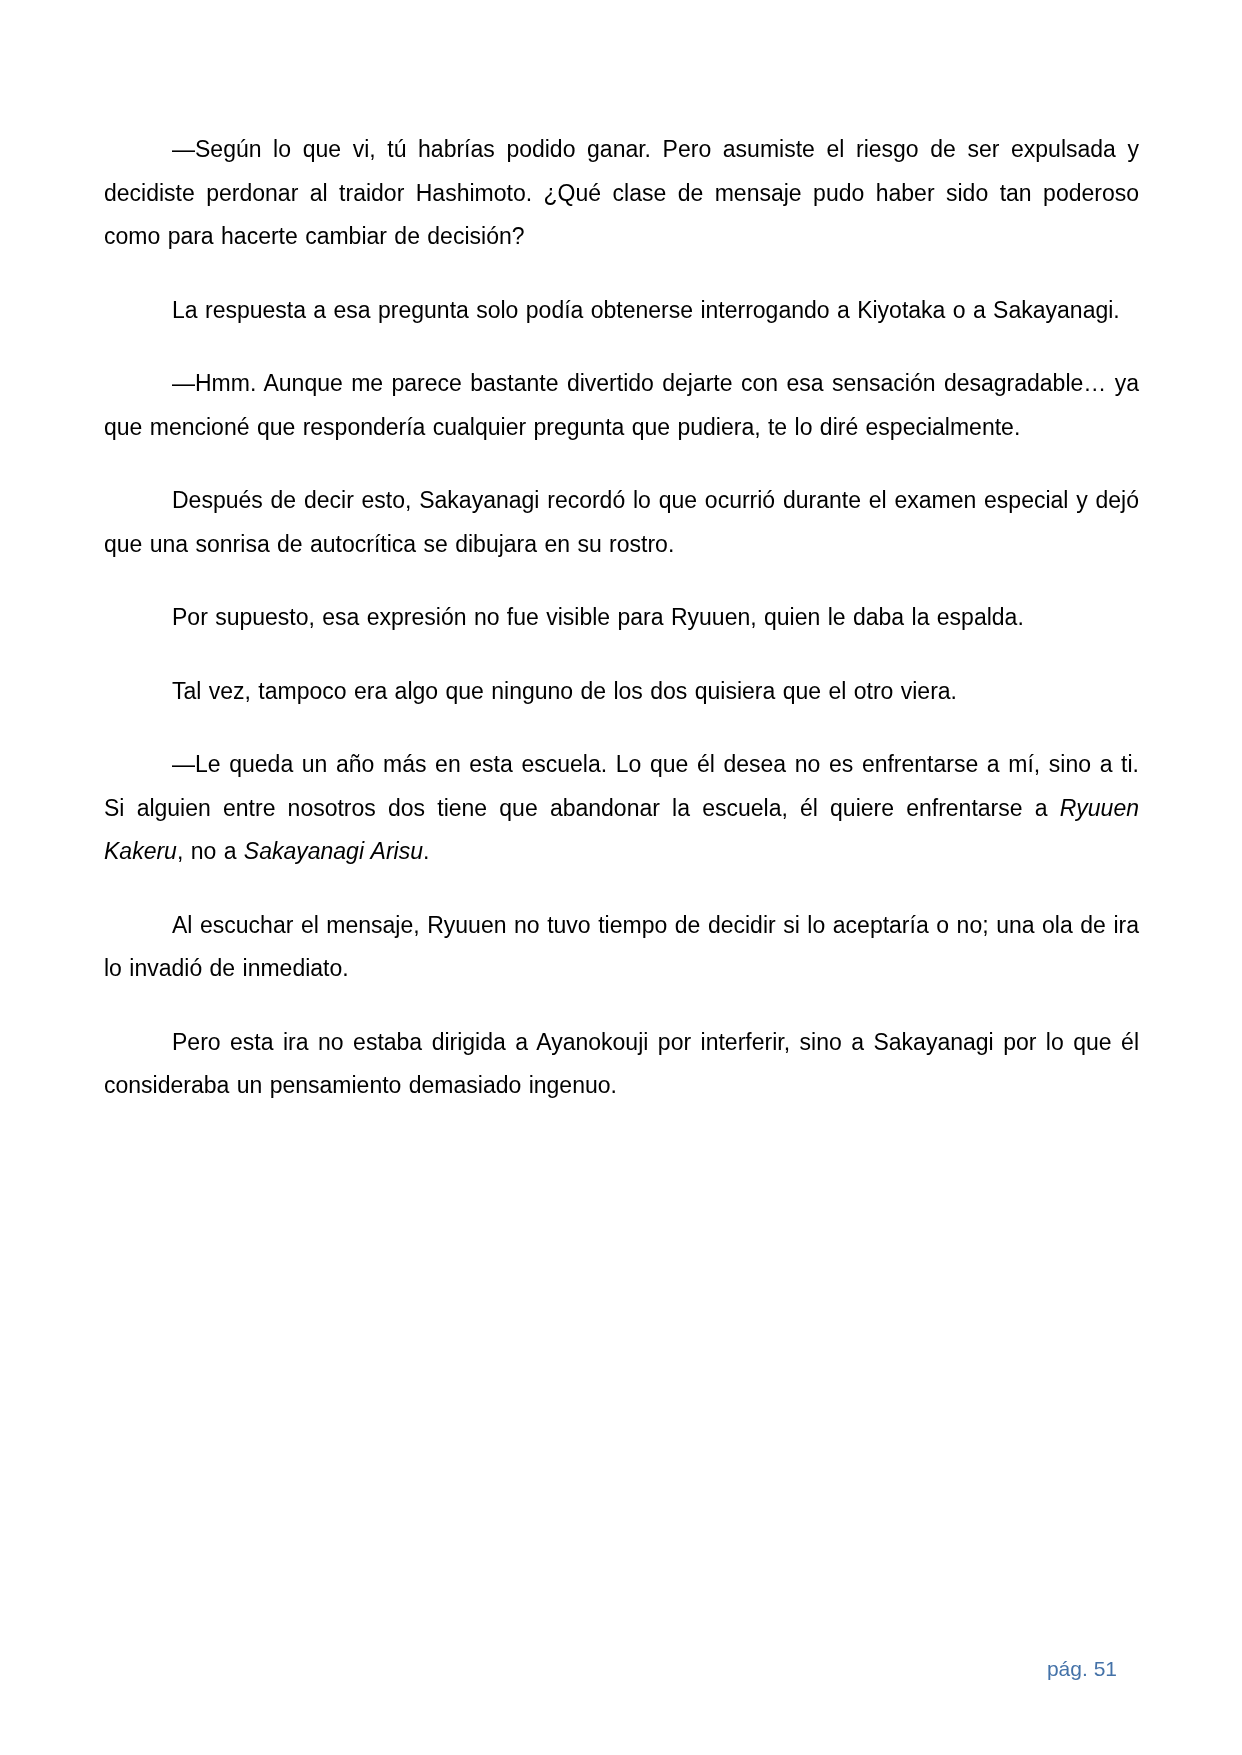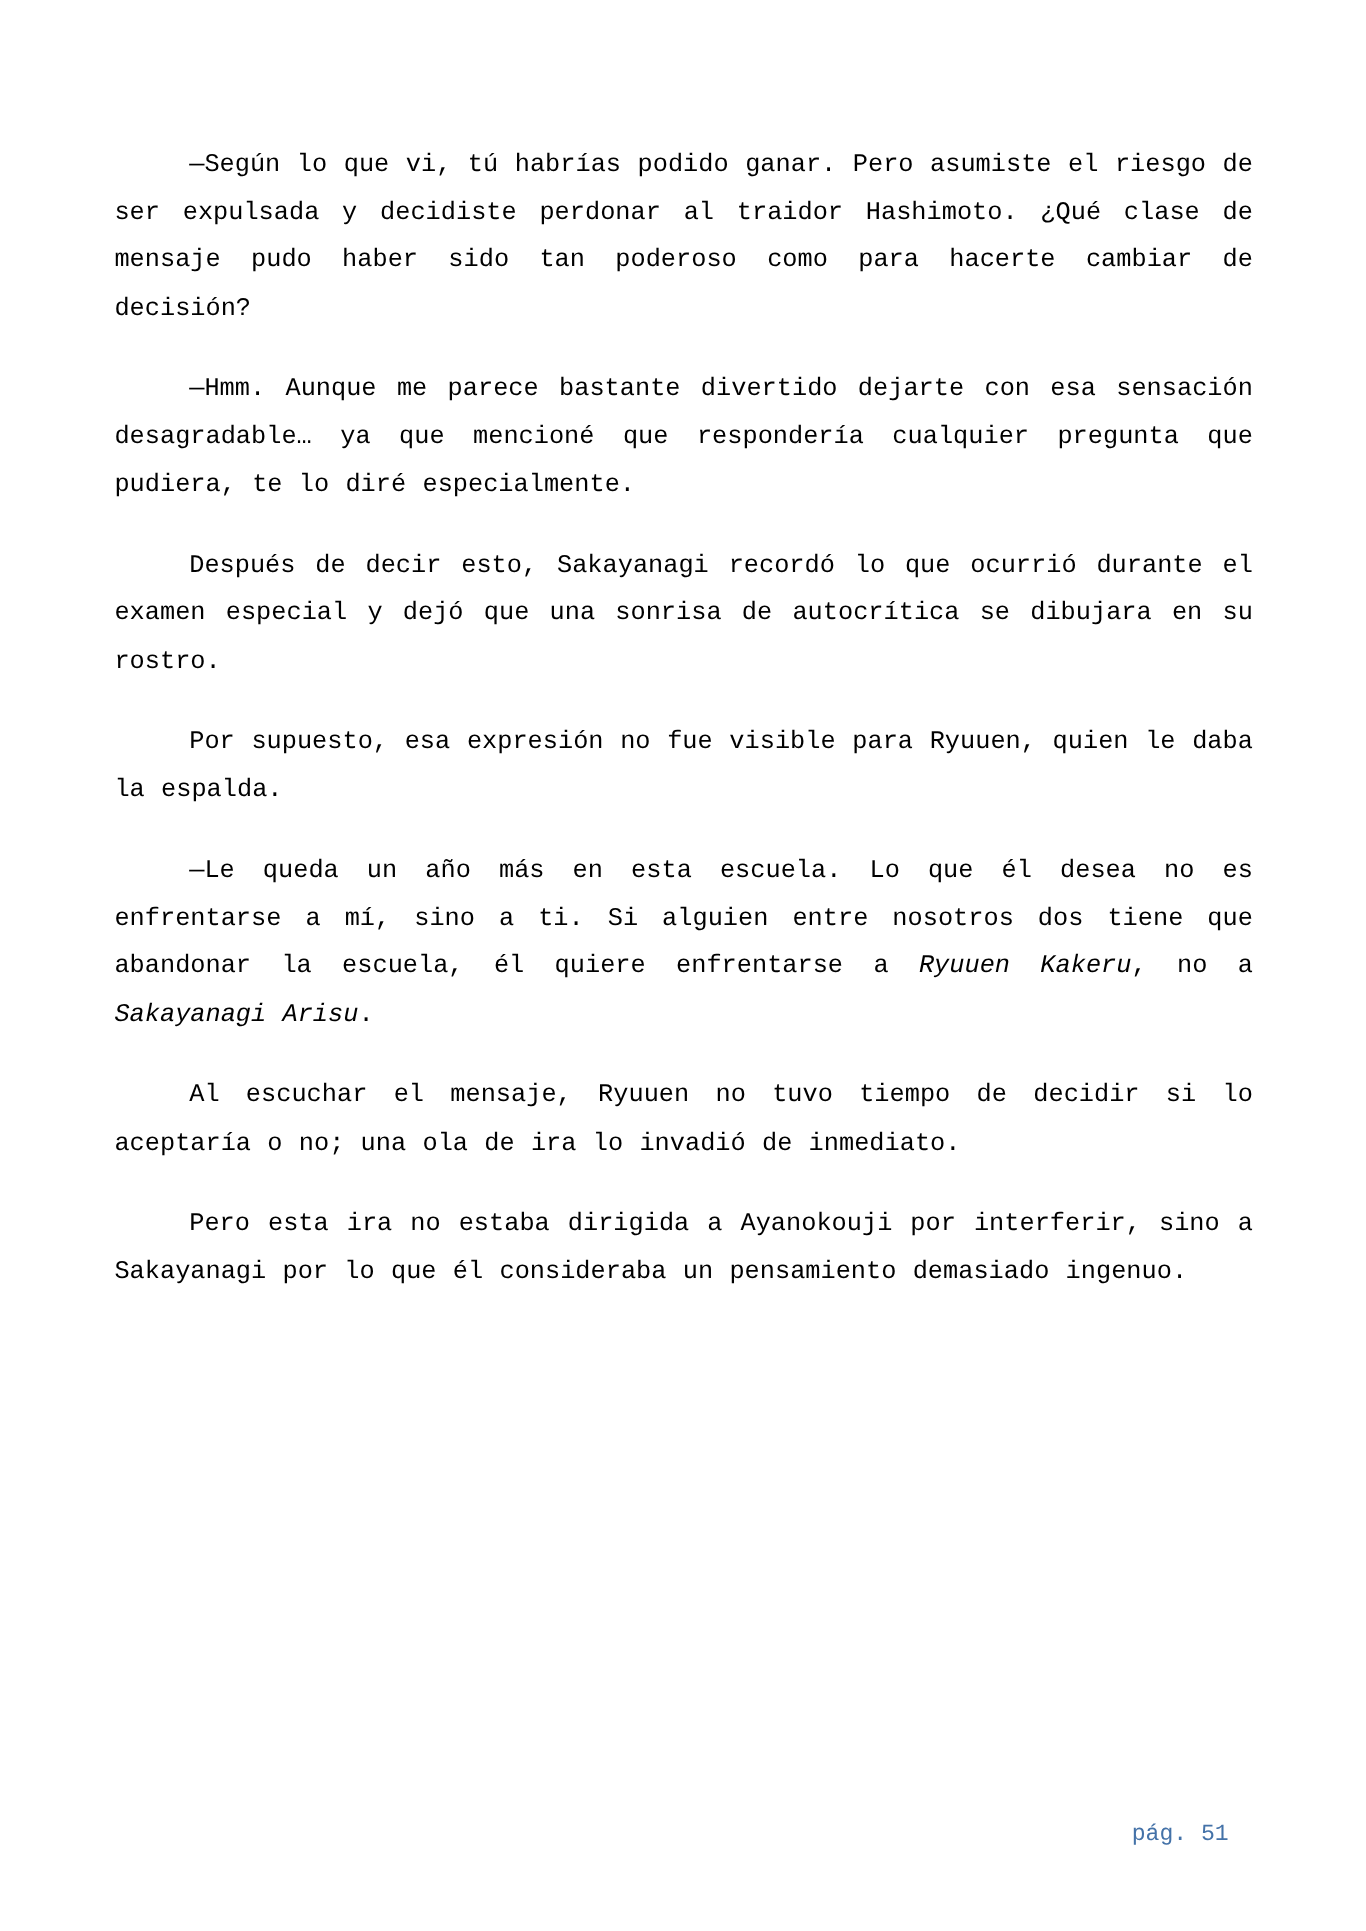--- a/index.html
+++ b/index.html
@@ -6,21 +6,21 @@
     margin: 0;
     padding: 0;
     background: #ffffff;
   }
   .page {
     position: relative;
     width: 1242px;
     height: 1755px;
     background: #ffffff;
     overflow: hidden;
-    font-family: Liberation Mono, monospace;
+    font-family: Liberation Sans, sans-serif;
   }
   .document-body {
     position: absolute;
     top: 128px;
     left: 104px;
     width: 1035px;
     color: #000000;
     font-size: 23px;
     line-height: 43.5px;
     text-align: justify;
@@ -45,23 +45,25 @@
     text-align: center;
   }
 </style>
 </head>
 <body>
 
 <div class="page" style="background: rgb(255, 255, 255);">
 
   <main class="document-body" style="color: rgb(0, 0, 0);">
       <p class="para"><span class="run">—Según lo que vi, tú habrías podido ganar. Pero asumiste el riesgo de ser expulsada y decidiste perdonar al traidor Hashimoto. ¿Qué clase de mensaje pudo haber sido tan poderoso como para hacerte cambiar de decisión?</span></p>
+      <p class="para"><span class="run">La respuesta a esa pregunta solo podía obtenerse interrogando a Kiyotaka o a Sakayanagi.</span></p>
       <p class="para"><span class="run">—Hmm. Aunque me parece bastante divertido dejarte con esa sensación desagradable… ya que mencioné que respondería cualquier pregunta que pudiera, te lo diré especialmente.</span></p>
       <p class="para"><span class="run">Después de decir esto, Sakayanagi recordó lo que ocurrió durante el examen especial y dejó que una sonrisa de autocrítica se dibujara en su rostro.</span></p>
       <p class="para"><span class="run">Por supuesto, esa expresión no fue visible para Ryuuen, quien le daba la espalda.</span></p>
+      <p class="para"><span class="run">Tal vez, tampoco era algo que ninguno de los dos quisiera que el otro viera.</span></p>
       <p class="para"><span class="run">—Le queda un año más en esta escuela. Lo que él desea no es enfrentarse a mí, sino a ti. Si alguien entre nosotros dos tiene que abandonar la escuela, él quiere enfrentarse a </span><span class="run-italic">Ryuuen Kakeru</span><span class="run">, no a </span><span class="run-italic">Sakayanagi Arisu</span><span class="run">.</span></p>
       <p class="para"><span class="run">Al escuchar el mensaje, Ryuuen no tuvo tiempo de decidir si lo aceptaría o no; una ola de ira lo invadió de inmediato.</span></p>
       <p class="para"><span class="run">Pero esta ira no estaba dirigida a Ayanokouji por interferir, sino a Sakayanagi por lo que él consideraba un pensamiento demasiado ingenuo.</span></p>
     </main>
 
   <footer class="page-footer" style="color: rgb(68, 114, 168);">
     <span>pág. 51</span>
   </footer>
 
 </div>

